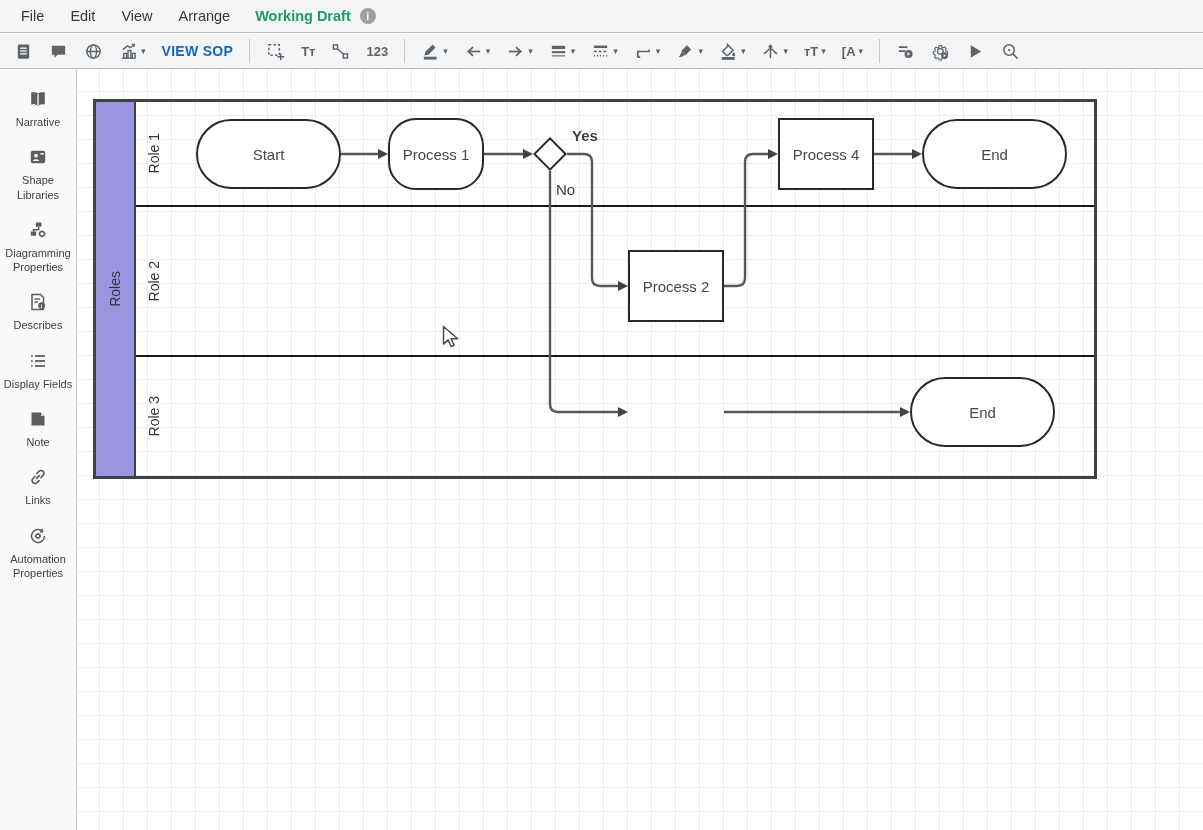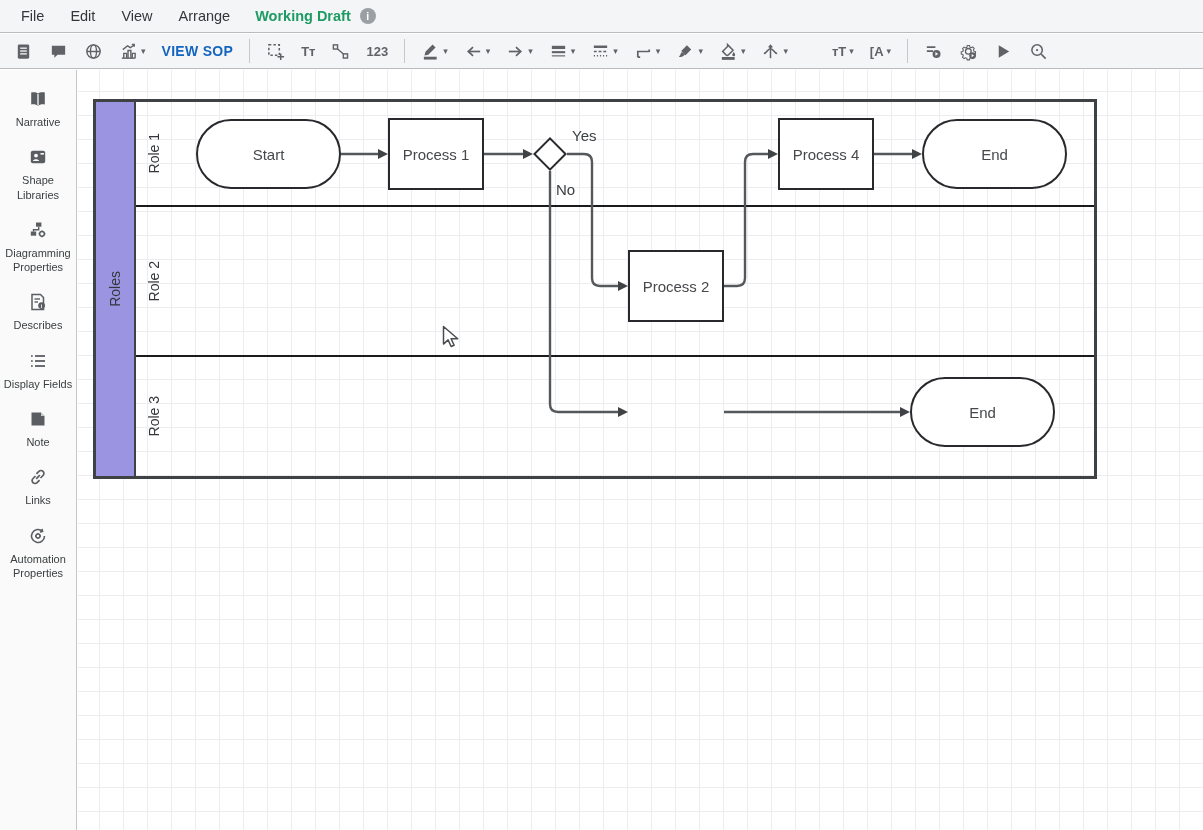--- a/index.html
+++ b/index.html
@@ -227,21 +227,21 @@
       <button class="tb-btn" style="background: none; border: none;">
         <span class="icon-wrap">
           <svg viewBox="0 0 20 20" fill="none" stroke="#5f6368" stroke-width="1.6" width="19" height="19">
             <path d="M10 4v13"></path>
             <path d="M3 12c3.5 0 3.5-5 7-5M17 12c-3.5 0-3.5-5-7-5"></path>
             <path d="M8.2 5.8L10 3.6l1.8 2.2"></path>
           </svg>
         </span>
         <span class="chevron">▾</span>
       </button>
-      <button class="tb-btn" style="background: none; border: none; margin-left: 28px;">
+      <button class="tb-btn" style="background: none; border: none;">
         <span class="tb-glyph">тT</span>
         <span class="chevron">▾</span>
       </button>
       <button class="tb-btn" style="background: none; border: none;">
         <span class="tb-glyph">[A</span>
         <span class="chevron">▾</span>
       </button>
       <span class="tb-divider"></span>
       <button class="tb-btn" style="background: none; border: none;">
         <span class="icon-wrap">
@@ -411,35 +411,35 @@
           <div class="lane" style="height: 119px;">
             <div class="lane-label-wrap">
               <span class="vtext">Role 3</span>
             </div>
           </div>
         </div>
       </div>
       <div class="shape terminator" style="left: 118px; top: 49px; width: 145px; height: 70px;">
         <span class="shape-label">Start</span>
       </div>
-      <div class="shape" style="left: 310px; top: 48px; width: 96px; height: 72px;">
+      <div class="shape" style="left: 310px; top: 48px; width: 96px; height: 72px; border-radius: 28px;">
         <span class="shape-label">Process 1</span>
       </div>
       <div class="shape decision" style="left: 460px; top: 72px; width: 24px; height: 24px;"></div>
       <div class="shape" style="left: 550px; top: 180px; width: 96px; height: 72px;">
         <span class="shape-label">Process 2</span>
       </div>
       <div class="shape" style="left: 700px; top: 48px; width: 96px; height: 72px;">
         <span class="shape-label">Process 4</span>
       </div>
       <div class="shape terminator" style="left: 844px; top: 49px; width: 145px; height: 70px;">
         <span class="shape-label">End</span>
       </div>
       <div class="shape terminator" style="left: 832px; top: 307px; width: 145px; height: 70px;">
         <span class="shape-label">End</span>
       </div>
-      <span class="edge-label" style="left: 494px; top: 57px;">Yes</span>
+      <span class="edge-label" style="left: 494px; top: 57px; font-weight: bold;">Yes</span>
       <span class="edge-label" style="left: 478px; top: 111px;">No</span>
       <div class="cursor" style="left: 364px; top: 255px;"><svg width="19" height="25" viewBox="0 0 19 25">
           <path d="M1.5 1.5v17.6l4.6-4.2 3 6.6 3-1.3-3-6.5h6.6z" fill="#fff" stroke="#4a4d50" stroke-width="1.5" stroke-linejoin="round"></path>
         </svg></div>
     </div>
 </div>
 
 </body></html>

